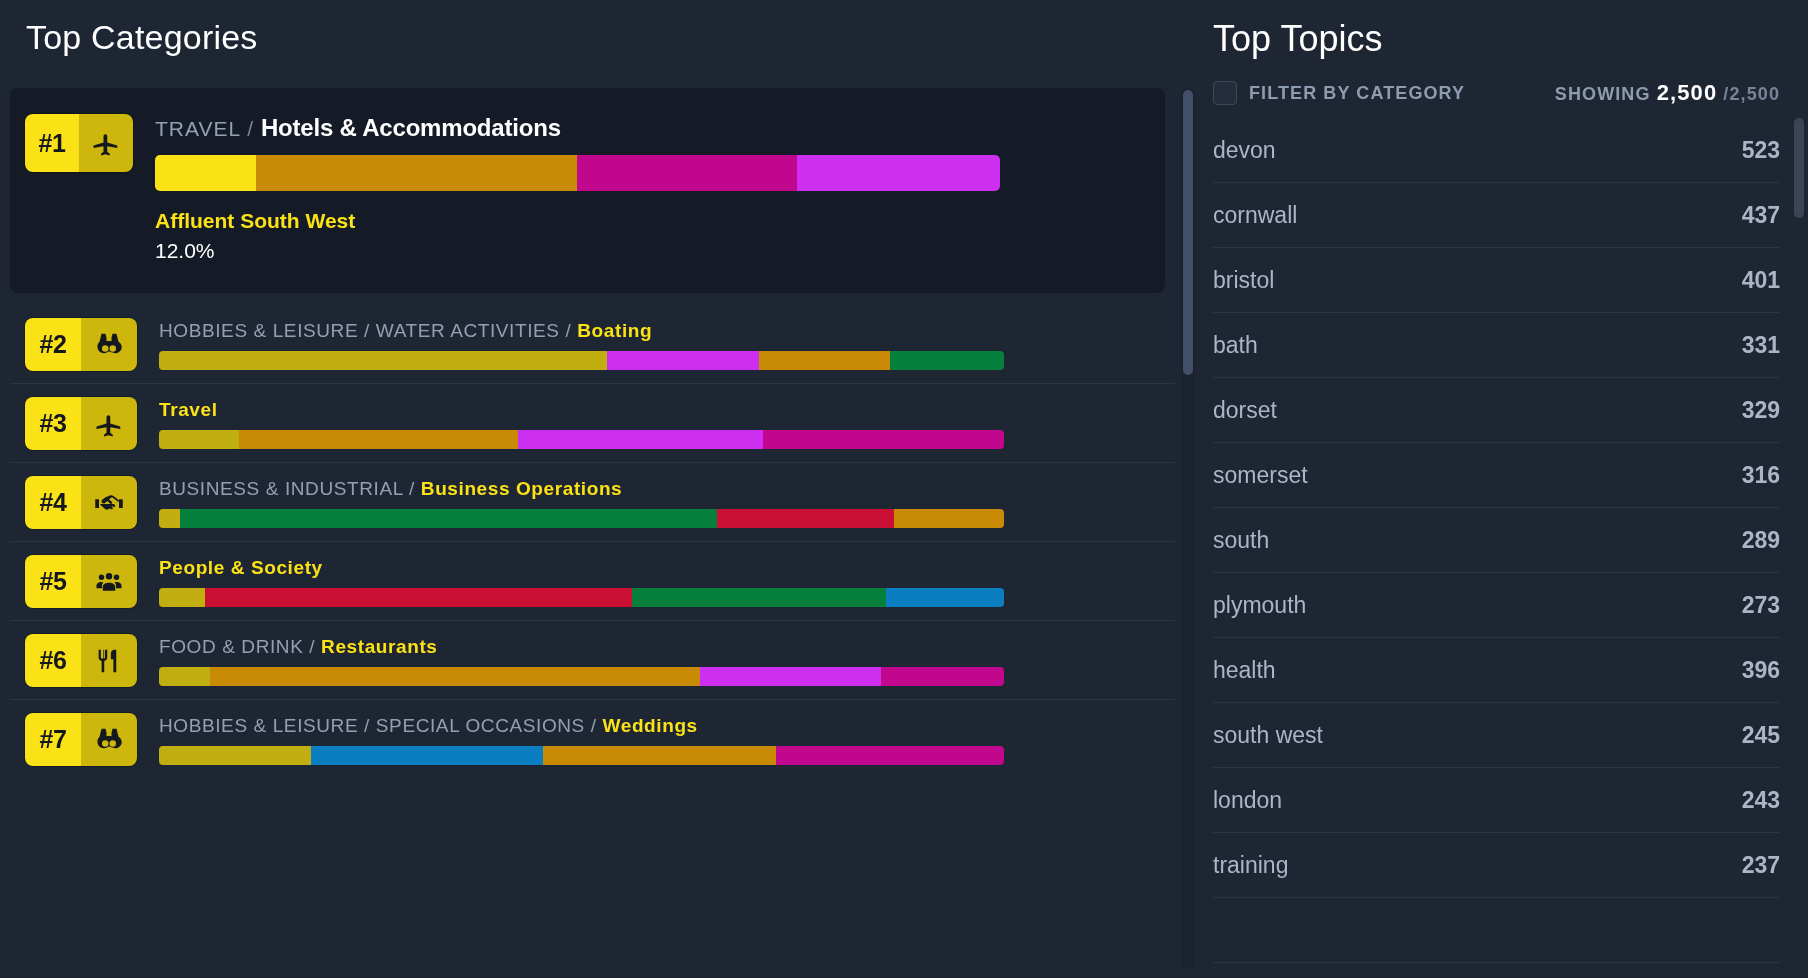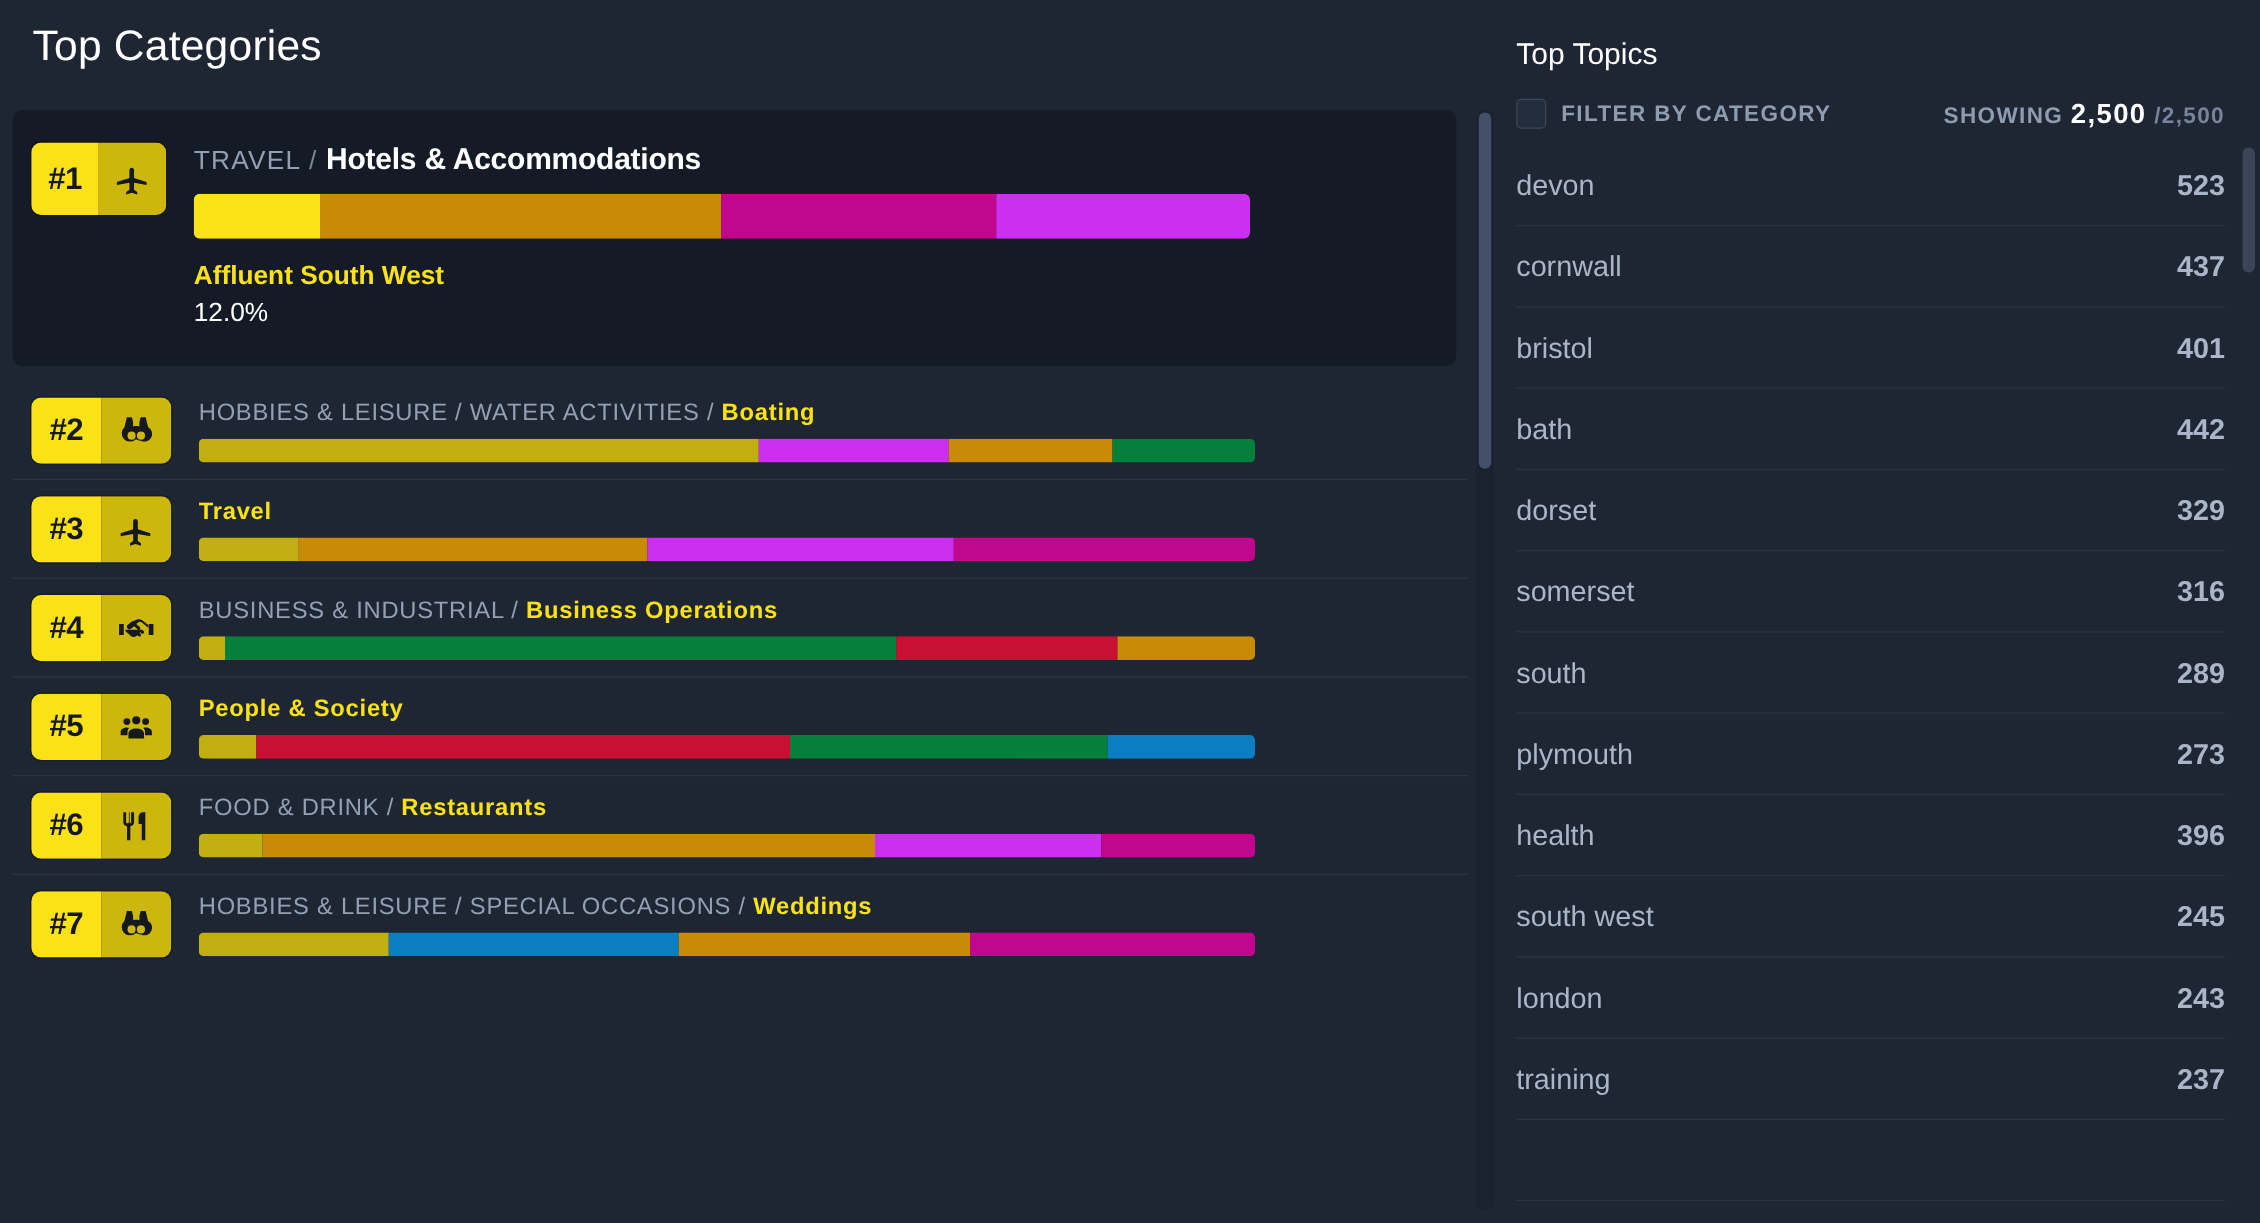--- a/index.html
+++ b/index.html
@@ -115,22 +115,22 @@
   .cat-row:last-child { border-bottom:none; }
   .cat-row .rank-num, .cat-row .rank-icon { width:56px; height:53px; }
 
   
   .right-panel {
     width:613px; height:978px;
     background:#1e2633;
     position:relative;
   }
   .topics-title {
-    font-size:24px; color:#ffffff; font-weight:400;
-    padding:30px 0 0 18px;
+    font-size:36px; color:#ffffff; font-weight:400;
+    padding:18px 0 0 18px;
   }
   .topics-controls {
     display:flex; align-items:center;
     padding:20px 28px 0 18px;
     justify-content:space-between;
     gap:45px;
   }
   .filter-group { display:flex; align-items:center; gap:12px; }
   .checkbox {
     width:24px; height:24px;
@@ -376,21 +376,21 @@
       <div class="topic-row">
         <span class="topic-name">cornwall</span>
         <span class="topic-count">437</span>
       </div>
       <div class="topic-row">
         <span class="topic-name">bristol</span>
         <span class="topic-count">401</span>
       </div>
       <div class="topic-row">
         <span class="topic-name">bath</span>
-        <span class="topic-count">442</span>
+        <span class="topic-count">331</span>
       </div>
       <div class="topic-row">
         <span class="topic-name">dorset</span>
         <span class="topic-count">329</span>
       </div>
       <div class="topic-row">
         <span class="topic-name">somerset</span>
         <span class="topic-count">316</span>
       </div>
       <div class="topic-row">

